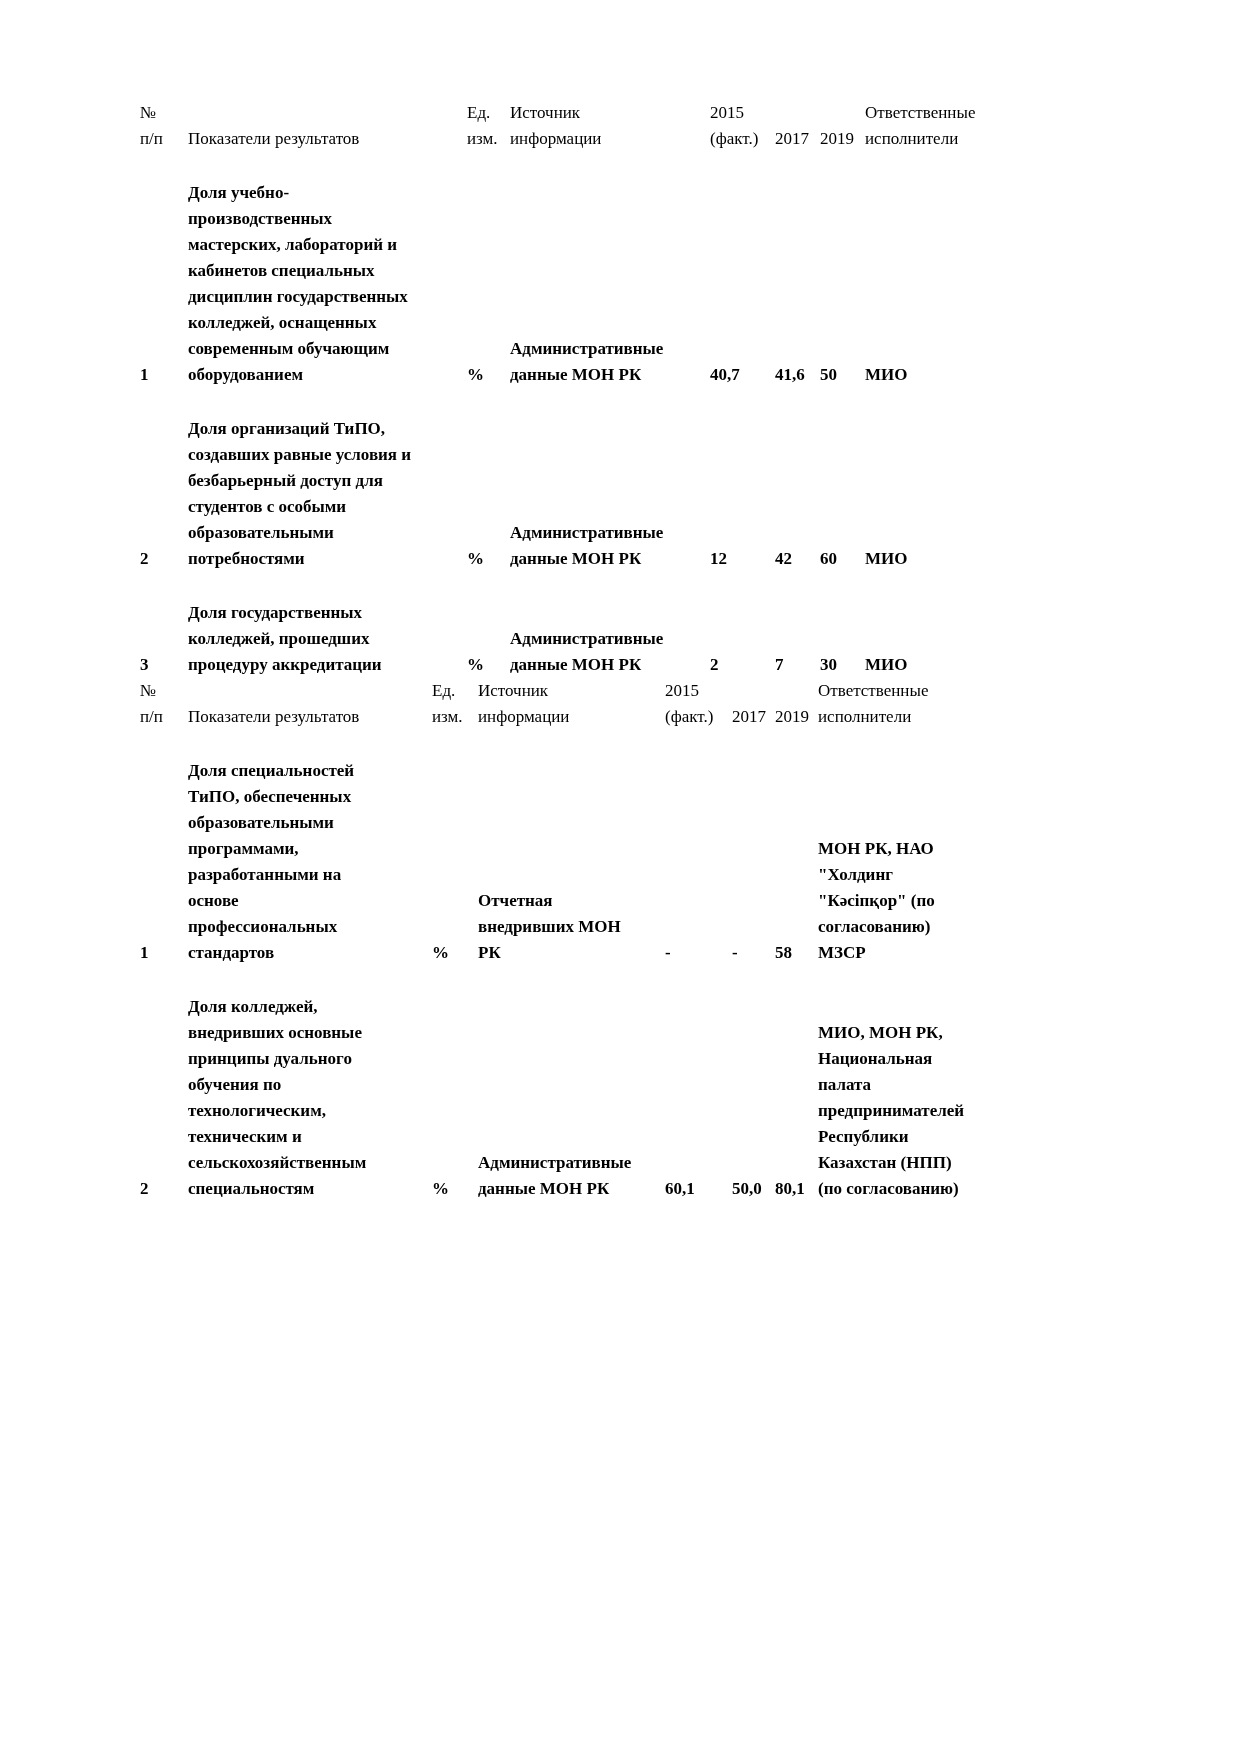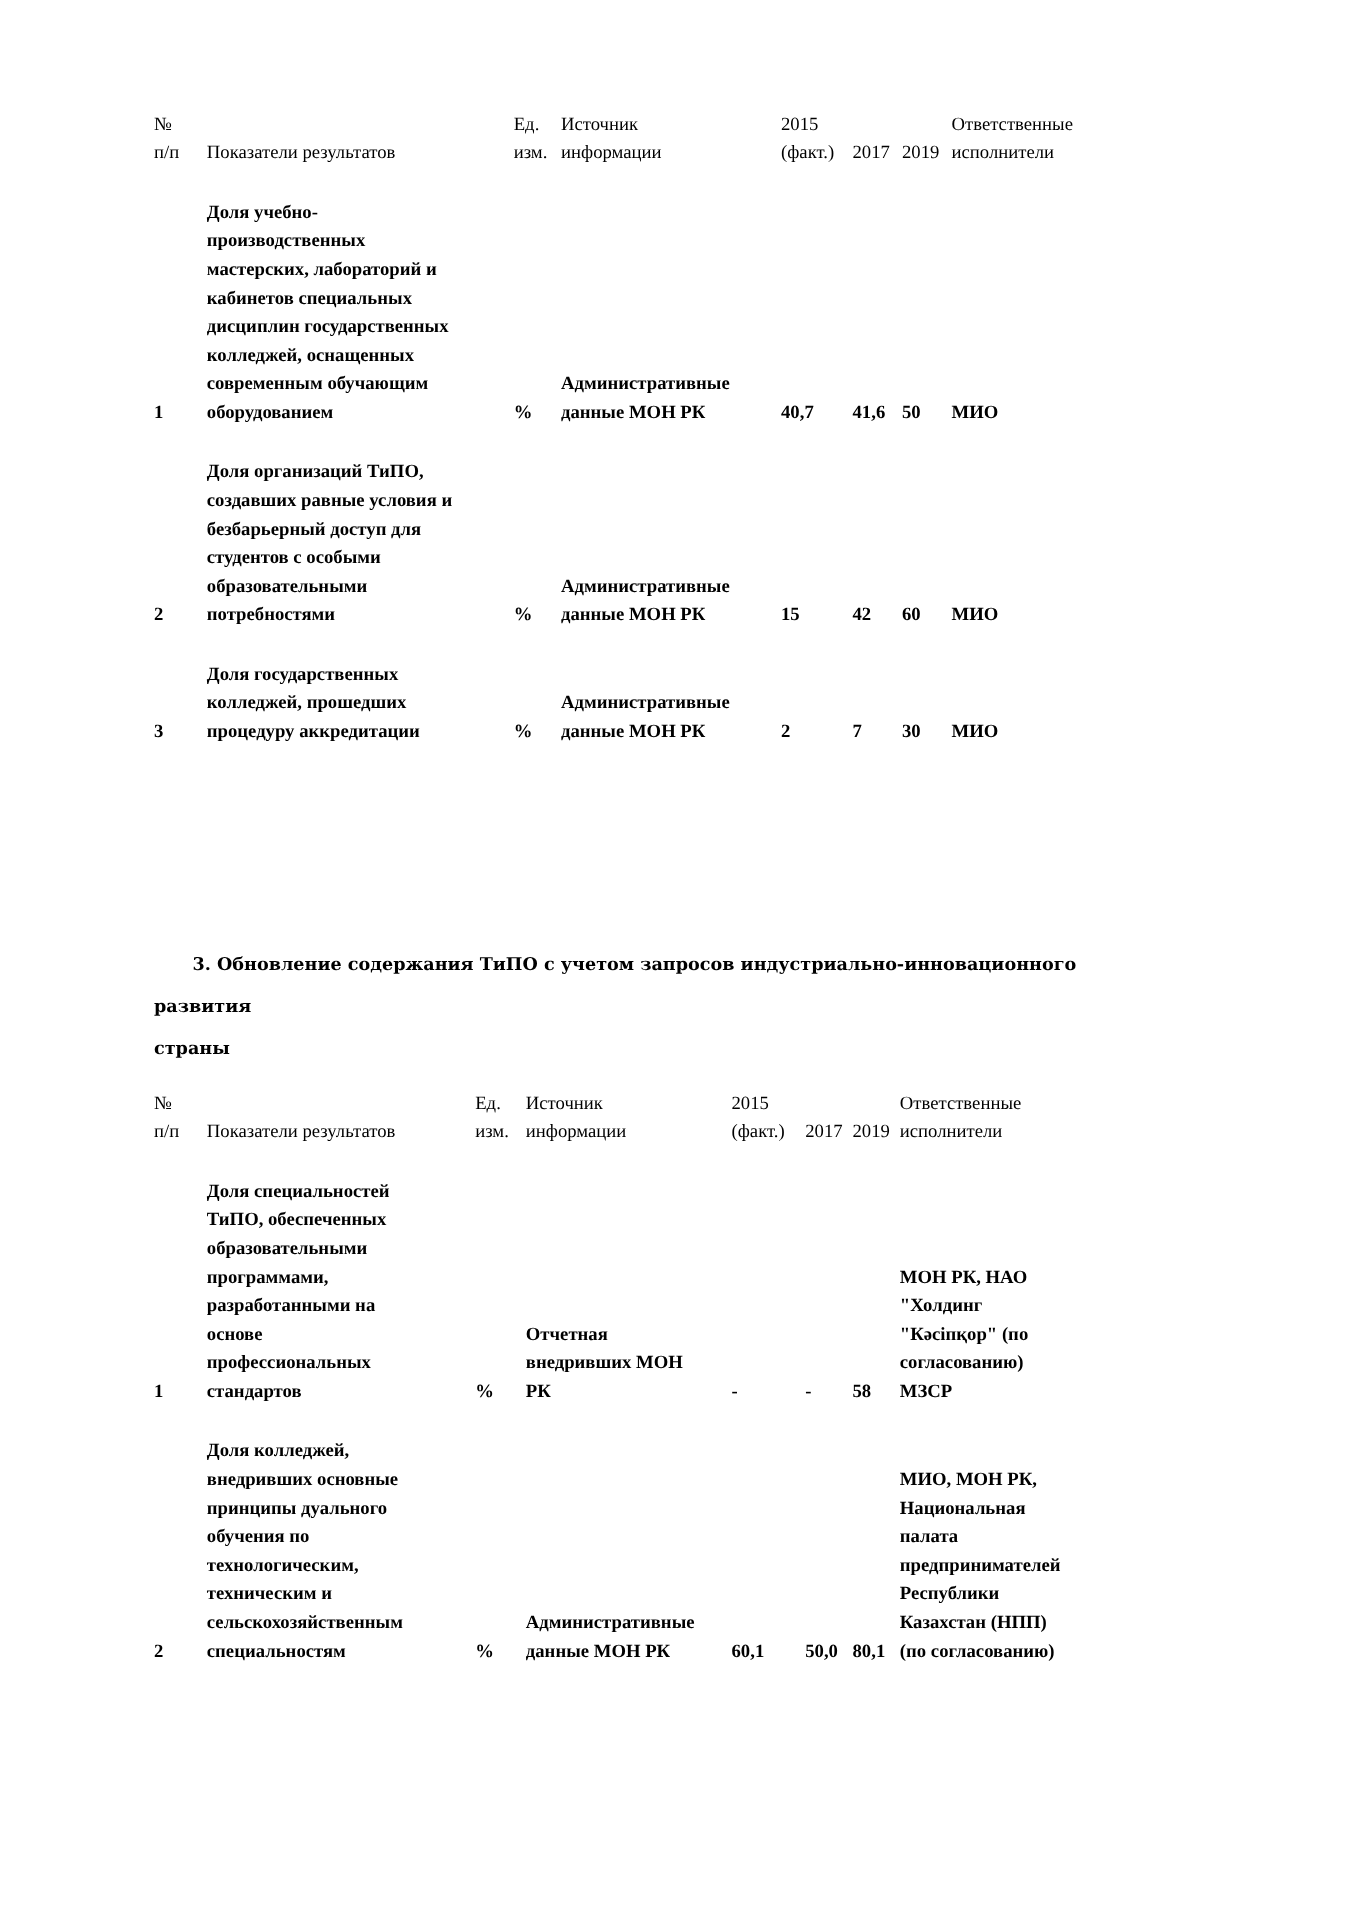--- a/index.html
+++ b/index.html
@@ -101,43 +101,41 @@
           <td>2</td>
           <td>Доля организаций ТиПО,
 создавших равные условия и
 безбарьерный доступ для
 студентов с особыми
 образовательными
 потребностями</td>
           <td>%</td>
           <td>Административные
 данные МОН РК</td>
-          <td>15</td>
+          <td>12</td>
           <td>42</td>
           <td>60</td>
           <td>МИО</td>
         </tr>
         <tr>
           <td>3</td>
           <td>Доля государственных
 колледжей, прошедших
 процедуру аккредитации</td>
           <td>%</td>
           <td>Административные
 данные МОН РК</td>
           <td>2</td>
           <td>7</td>
           <td>30</td>
           <td>МИО</td>
         </tr>
       </tbody>
   </table>
 
-  <div class="section-heading">3. Обновление содержания ТиПО с учетом запросов индустриально-инновационного развития
-страны</div>
 
   <table class="t2">
     <colgroup>
       <col style="width:48px">
         <col style="width:244px">
         <col style="width:46px">
         <col style="width:187px">
       <col style="width:67px">
         <col style="width:43px">
         <col style="width:43px">

